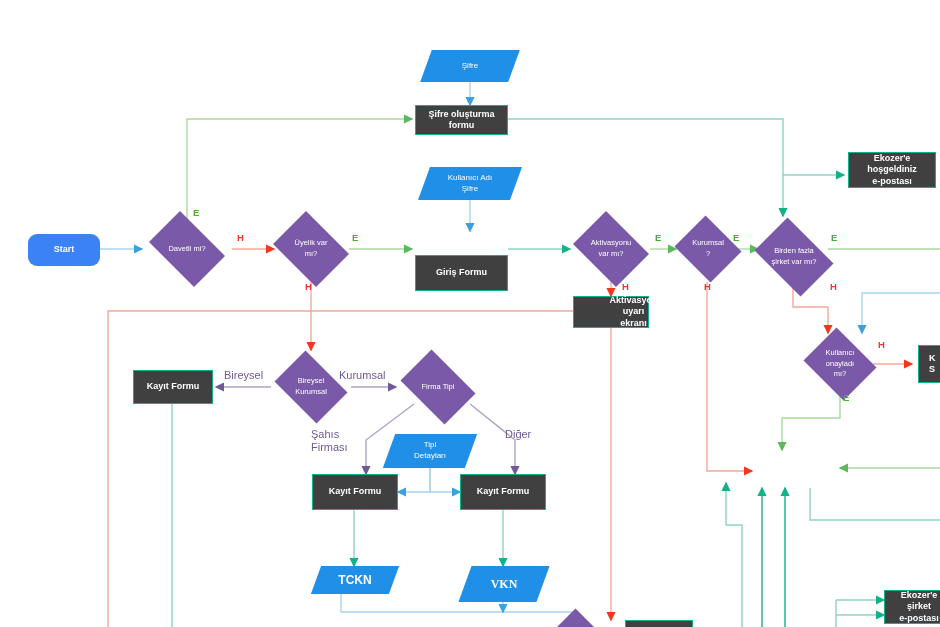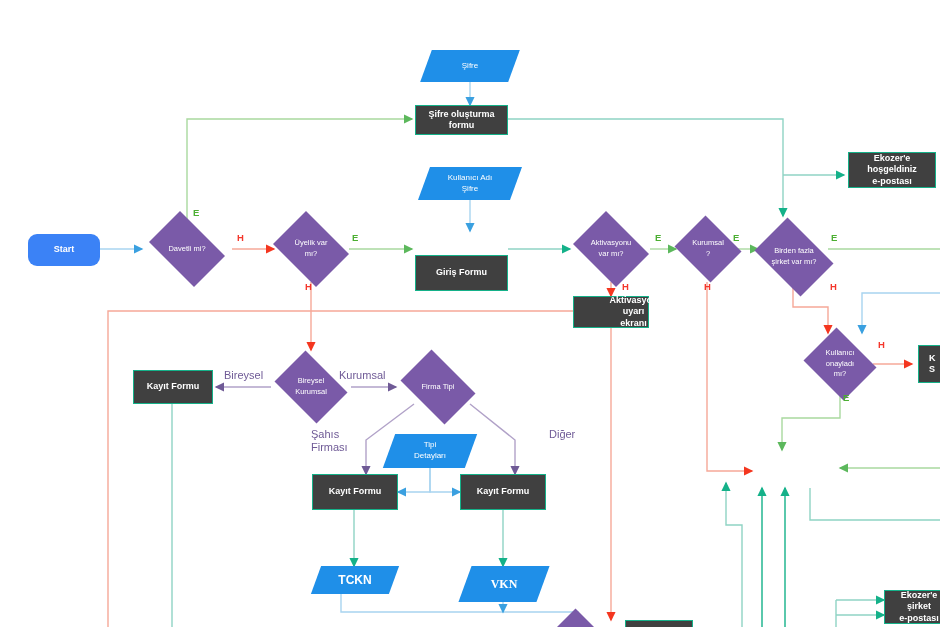--- a/index.html
+++ b/index.html
@@ -388,15 +388,15 @@
   <div class="edge-label lbl-h" style="left:830px; top:281px;">H</div>
   <div class="edge-label lbl-h" style="left:878px; top:339px;">H</div>
   <div class="edge-label lbl-e" style="left:843px; top:392px;">E</div>
 
   <div class="edge-label lbl-purple" style="left:224px; top:369px;">Bireysel</div>
   <div class="edge-label lbl-purple" style="left:339px; top:369px;">Kurumsal</div>
   <div class="edge-label lbl-purple" style="left:311px; top:428px;">
     <span>Şahıs</span><br>
     <span>Firması</span>
   </div>
-  <div class="edge-label lbl-purple" style="left:505px; top:428px;margin-left:44px;">Diğer</div>
+  <div class="edge-label lbl-purple" style="left:505px; top:428px;">Diğer</div>
 
 </div>
 
 </body></html>

